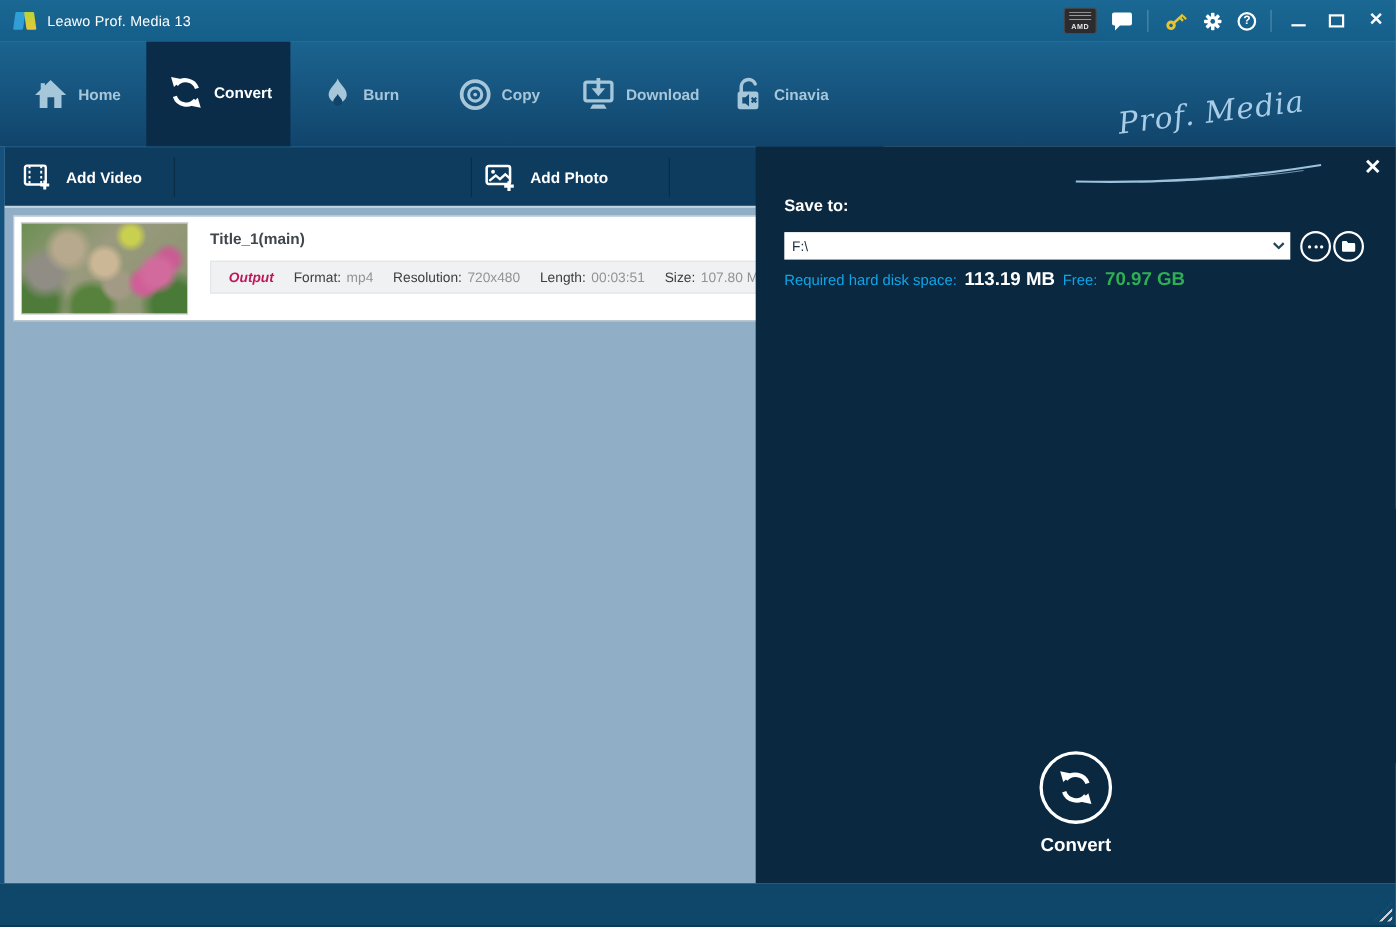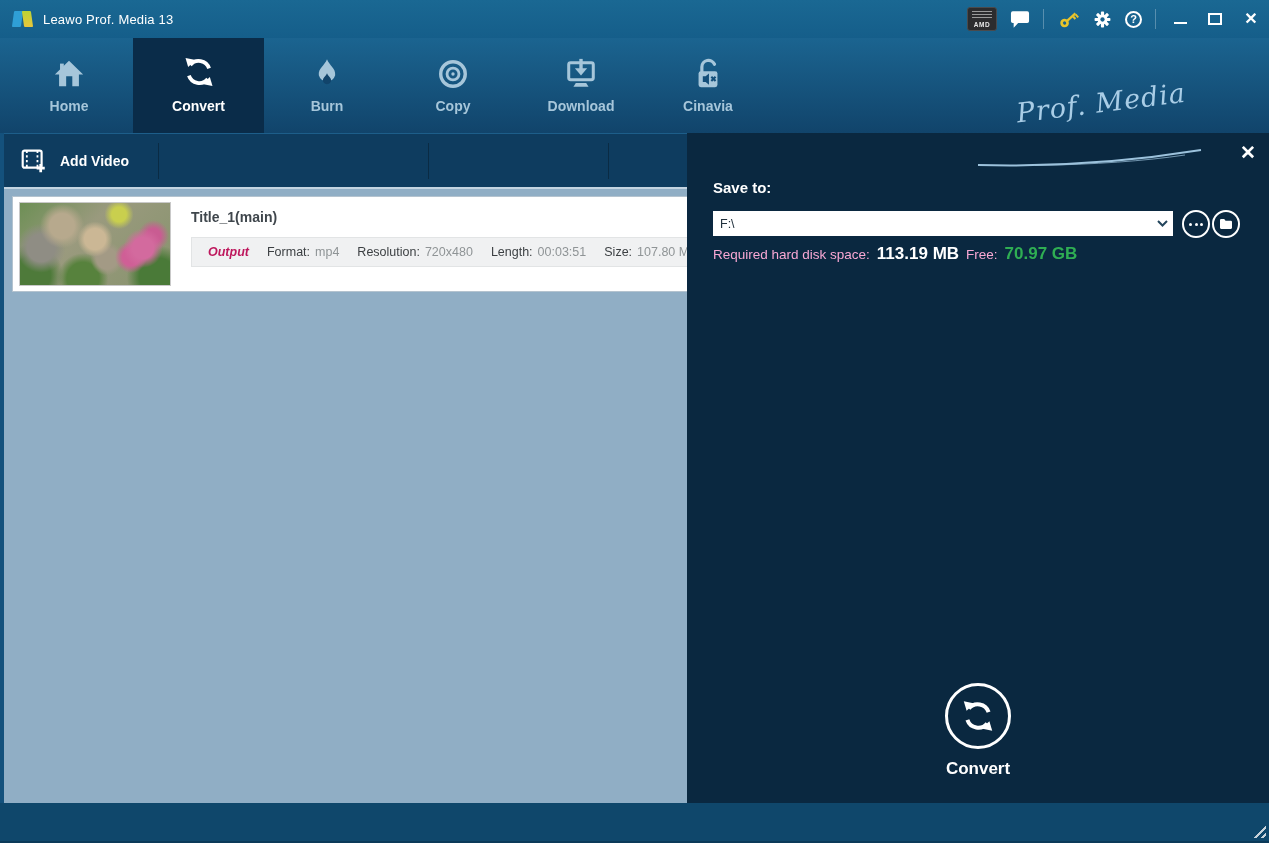--- a/index.html
+++ b/index.html
@@ -25,21 +25,21 @@
   .amd-badge span { color:#e8e8e8; font-size:6.5px; font-weight:bold; letter-spacing:.5px; }
   .tb-btn { display:flex; align-items:center; justify-content:center; cursor:pointer; }
   .help-circle { width:17px; height:17px; border:2px solid #fff; border-radius:50%; color:#fff;
     font-size:11px; font-weight:bold; display:flex; align-items:center; justify-content:center; }
   .min-glyph { width:13px; height:2.5px; background:#fff; margin-top:8px; }
   .max-glyph { width:14px; height:12px; border:2px solid #fff; }
   .close-glyph { color:#fff; font-size:16px; font-weight:bold; line-height:1; }
   
   .navbar { position:absolute; top:38px; left:0; width:1269px; height:95px;
     background:linear-gradient(#1b6490,#11446b); z-index:5; }
-  .tab { position:absolute; top:0; height:95px; display:flex; flex-direction:column;
+  .tab { position:absolute; top:0; height:95px; display:flex; flex-direction:row;
     align-items:center; justify-content:center; gap:7px; color:#a6c6da; cursor:pointer; }
   .tab .tab-label { font-size:14px; font-weight:bold; }
   .tab svg { display:block; }
   .tab-home     { left:16px;  width:106px; }
   .tab-convert  { left:133px; width:131px; top:-4px; height:99px; background:#0a2c49; color:#ffffff; }
   .tab-burn     { left:278px; width:98px;text-align:right; }
   .tab-copy     { left:401px; width:104px; }
   .tab-download { left:526px; width:110px; }
   .tab-cinavia  { left:654px; width:108px; }
   .brand-script { position:absolute; left:1016px; top:48px; width:190px; color:#a9cde6;
@@ -94,21 +94,21 @@
   .path-select { position:absolute; left:26px; top:78px; width:460px; height:25px; background:#fff; display:flex; align-items:center; }
   .path-input { flex:1; height:100%; border:none; outline:none; background:transparent;
     font-family:"Liberation Sans", sans-serif; font-size:12.5px; color:#20303c; padding:0 0 0 7px; }
   .select-chevron { width:22px; display:flex; align-items:center; justify-content:center; cursor:pointer; }
   .circle-btn { position:absolute; top:77px; width:28px; height:28px; border:2px solid #fff;
     border-radius:50%; display:flex; align-items:center; justify-content:center; cursor:pointer; }
   .btn-more { left:495px; gap:2.5px; }
   .btn-more i { width:3px; height:3px; border-radius:50%; background:#fff; }
   .btn-folder { left:525px; }
   .space-line { position:absolute; left:26px; top:111px; display:flex; align-items:baseline; gap:7px; white-space:nowrap; }
-  .space-text { font-size:13.5px; color:#f9a8d4; }
+  .space-text { font-size:13.5px; color:#0ea5e9; }
   .space-strong { font-size:17px; font-weight:bold; color:#ffffff; }
   .space-free { font-size:17px; font-weight:bold; }
   .convert-btn { position:absolute; left:0; right:0; top:550px; display:flex;
     flex-direction:column; align-items:center; gap:10px; cursor:pointer; }
   .convert-circle { width:66px; height:66px; border:3.5px solid #fff; border-radius:50%;
     display:flex; align-items:center; justify-content:center; }
   .convert-label { font-size:17px; font-weight:bold; color:#fff; }
   
   .statusbar { position:absolute; left:0; top:803px; width:1269px; height:40px;
     background:#0f476b; border-bottom:2px solid #0b3a59; z-index:5; }
@@ -234,20 +234,29 @@
     <svg width="27" height="27" viewBox="0 0 30 30">
       <rect x="3" y="4" width="21" height="19" rx="2" fill="none" stroke="#fff" stroke-width="2.4"></rect>
       <line x1="7.6" y1="4" x2="7.6" y2="23" stroke="#fff" stroke-width="2" stroke-dasharray="2.6 2.6"></line>
       <line x1="19.4" y1="4" x2="19.4" y2="23" stroke="#fff" stroke-width="2" stroke-dasharray="2.6 2.6"></line>
       <path d="M23 19 v9 M18.5 23.5 h9" stroke="#fff" stroke-width="3"></path>
     </svg>
     <span>Add Video</span>
   </div>
   <div class="tool-sep s1"></div>
   <div class="tool-sep s2"></div>
+  <div class="tbtn tbtn-photo">
+    <svg width="29" height="29" viewBox="0 0 30 30">
+      <rect x="2.5" y="5" width="22" height="17" rx="2" fill="none" stroke="#fff" stroke-width="2.4"></rect>
+      <circle cx="8.5" cy="10.5" r="1.8" fill="#fff"></circle>
+      <path d="M5 19 l6 -5 4 3.5 5 -4.5 4.5 4" stroke="#fff" stroke-width="2.2" fill="none"></path>
+      <path d="M23.5 19.5 v9 M19 24 h9" stroke="#fff" stroke-width="3"></path>
+    </svg>
+    <span>Add Photo</span>
+  </div>
   <div class="tool-sep s3"></div>
 </div>
 
 <div class="win-border-left"></div>
 <div class="content"></div>
 
 <div class="card">
   <div class="thumb"></div>
   <div class="card-title">Title_1(main)</div>
   <div class="info-strip">

